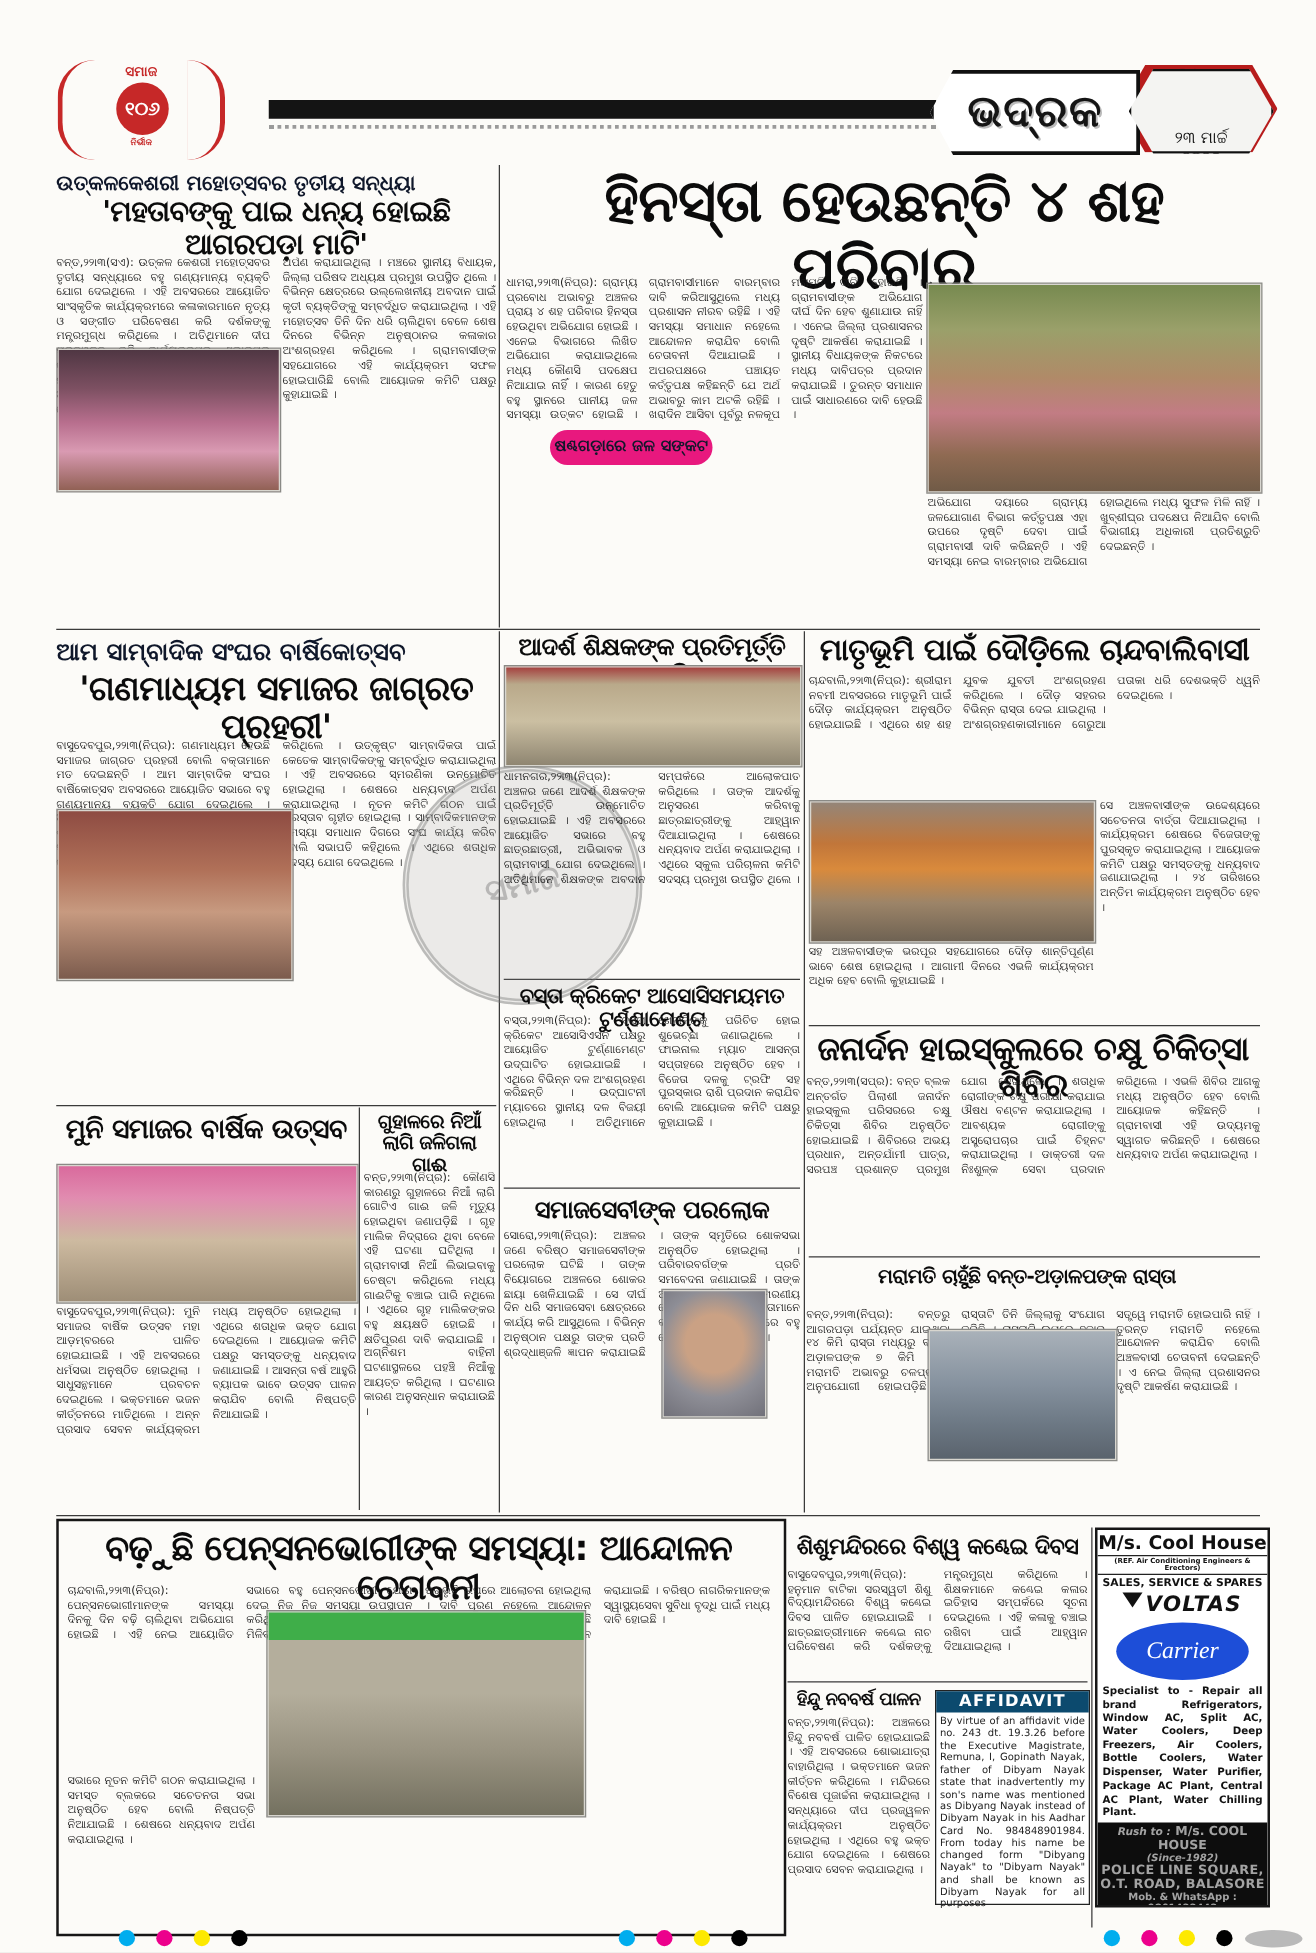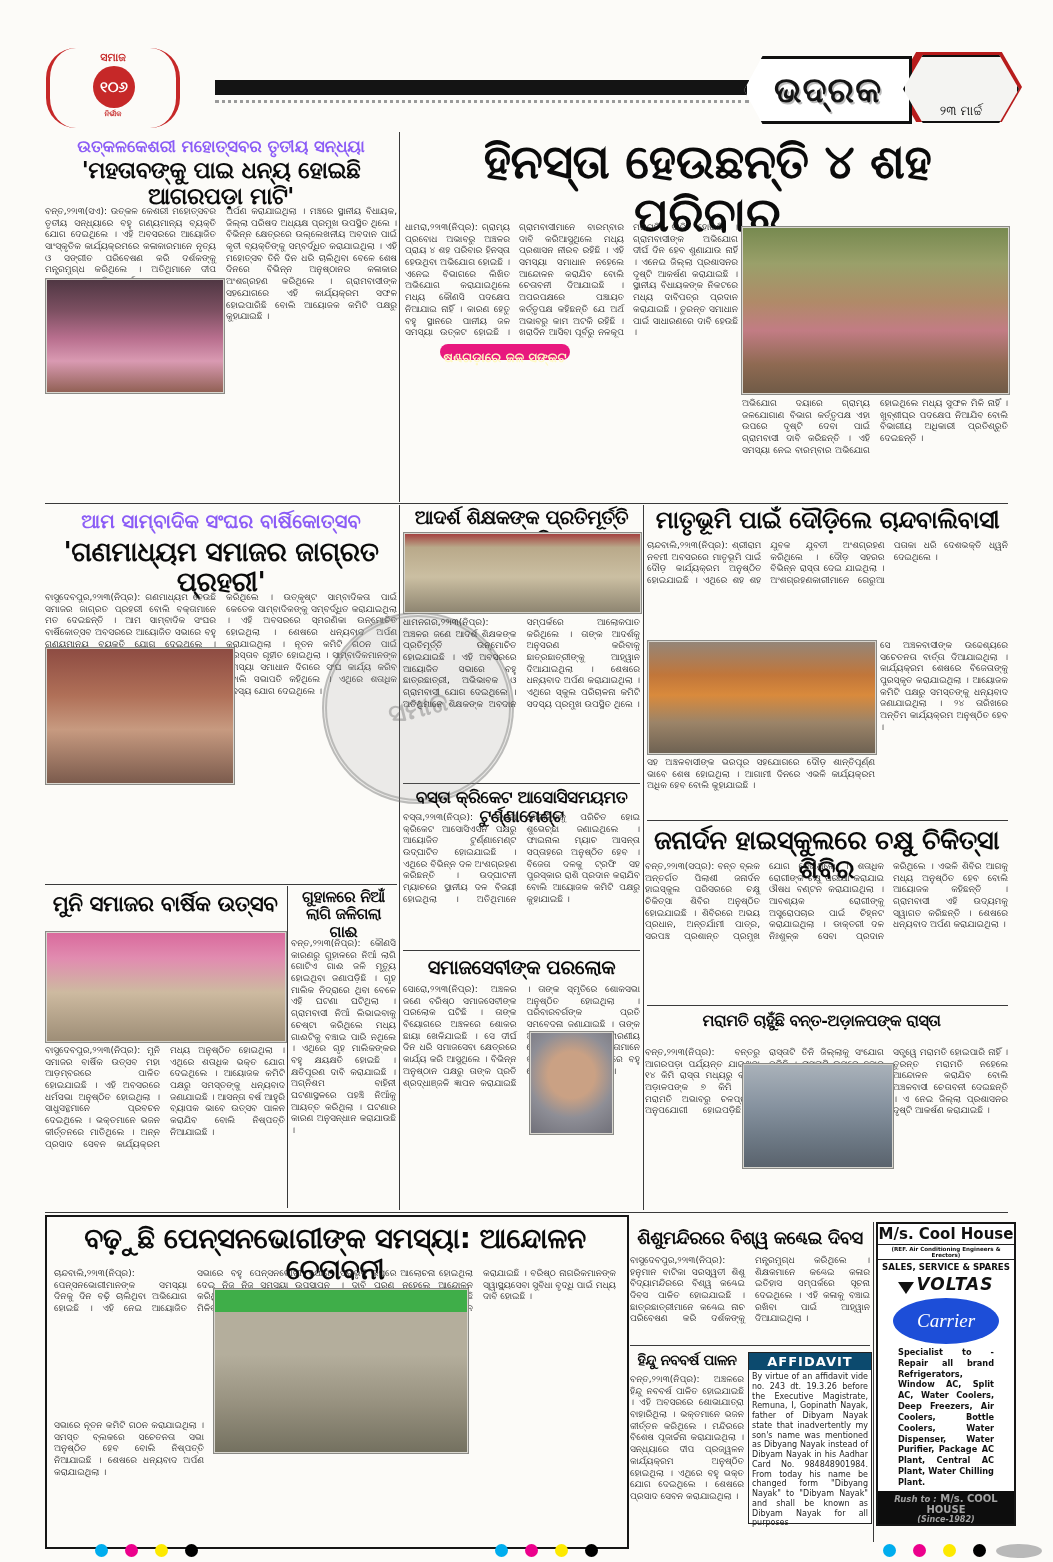--- a/index.html
+++ b/index.html
@@ -1,20 +1,20 @@
 <!DOCTYPE html>
 <html><head>
 <meta charset="utf-8">
 <style>
   html,body{margin:0;padding:0;background:#e8e8e4;}
   .page{position:relative;width:1053px;height:1562px;margin:0 auto;background:#fcfbf8;
         font-family:"DejaVu Sans","Liberation Sans",sans-serif;color:#111;overflow:hidden;}
   .abs{position:absolute;}
   .hl{font-weight:bold;text-align:center;line-height:1.12;color:#0b0b0b;letter-spacing:-0.5px;}
-  .kicker{font-weight:bold;text-align:center;color:#8b5cf6;}
+  .kicker{font-weight:bold;color:#0f172a;}
   .body{font-size:9px;line-height:1.3;text-align:justify;color:#1c1c1c;overflow:hidden;
         word-break:break-word;}
   .c2{column-count:2;column-gap:10px;}
   .c3{column-count:3;column-gap:9px;}
   .c4{column-count:4;column-gap:10px;}
   .photo{position:absolute;border:1px solid #8a8a86;box-shadow:0 0 0 1px #d8d6cf inset;}
   .vrule{position:absolute;width:1px;background:#3a3a3a;}
   .hrule{position:absolute;height:1px;background:#3a3a3a;}
   
   .blackbar{position:absolute;left:215px;top:80px;width:534px;height:15px;background:#141414;}
@@ -36,50 +36,50 @@
                   text-shadow:1.5px 1.5px 0 #bbb;}
   .hex-red{position:absolute;left:896px;top:52px;width:126px;height:70px;background:#b71c1c;
            clip-path:polygon(16% 0,84% 0,100% 50%,84% 100%,16% 100%,0 50%);}
   .hex-badge{position:absolute;left:903px;top:55px;width:112px;height:64px;background:#f4f4f2;
              border:2px solid #101010;clip-path:polygon(17% 0,83% 0,100% 50%,83% 100%,17% 100%,0 50%);
              display:flex;flex-direction:column;align-items:center;justify-content:center;line-height:1.25;}
   .hex-badge .l1{font-size:11px;font-weight:bold;}
   .hex-badge .l2{font-size:13px;font-weight:normal;margin-top:47px;}
   .hex-badge .l3{font-size:13px;font-weight:bold;}
   
-  .pink-badge{position:absolute;left:440px;top:344px;width:130px;height:16px;background:#e8187e;
-              border-radius:14px;color:#fef9c3;font-weight:bold;font-size:13px;text-align:center;
+  .pink-badge{position:absolute;left:440px;top:344px;width:130px;height:28px;background:#e8187e;
+              border-radius:14px;color:#0f172a;font-weight:bold;font-size:13px;text-align:center;
               line-height:28px;}
   
   .stamp{position:absolute;left:322px;top:612px;width:182px;height:182px;border-radius:50%;
          border:5px double rgba(110,110,110,.38);background:rgba(150,150,150,.16);
          display:flex;align-items:center;justify-content:center;pointer-events:none;}
   .stamp span{transform:rotate(-14deg);font-size:26px;font-weight:bold;color:rgba(90,90,90,.35);}
   
   .pen-box{position:absolute;left:45px;top:1215px;width:580px;height:330px;border:2px solid #161616;}
   
   .affi{position:absolute;left:748px;top:1352px;width:122px;height:170px;border:1px solid #222;background:#fff;}
   .affi .bar{background:#0c4a6e;color:#fff;font-weight:bold;text-align:center;font-size:13px;
              letter-spacing:1px;padding:1px 0;}
   .affi .atxt{font-size:8px;line-height:1.22;text-align:justify;padding:2px 3px;color:#222;}
   
   .ad{position:absolute;left:876px;top:1222px;width:136px;height:300px;border:2px solid #161616;
       background:#fff;text-align:center;overflow:hidden;}
   .ad .nm{font-size:15px;font-weight:bold;border-bottom:1px solid #222;padding:1px 0;}
   .ad .sub{font-size:5.6px;font-weight:bold;border-bottom:1px solid #222;padding:1px 0;}
   .ad .sales{font-size:8.6px;font-weight:bold;padding:2px 0 1px;}
-  .voltas{display:flex;align-items:flex-end;justify-content:center;gap:2px;padding:1px 0 2px;}
+  .voltas{display:flex;align-items:flex-start;justify-content:center;gap:2px;padding:1px 0 2px;}
   .vmark{width:0;height:0;border-left:8px solid transparent;border-right:8px solid transparent;
          border-top:12px solid #111;}
   .voltas .vtxt{font-size:17px;font-weight:900;font-style:italic;letter-spacing:1px;}
   .carrier{margin:2px auto 3px;width:106px;height:46px;background:#1d4ed8;border-radius:50%;
            display:flex;align-items:center;justify-content:center;}
   .carrier span{color:#fff;font-family:"Liberation Serif","DejaVu Serif",serif;font-style:italic;
                 font-size:19px;}
-  .ad .btxt{font-size:8.2px;font-weight:bold;text-align:justify;padding:0 20px;line-height:1.32;color:#111;}
+  .ad .btxt{font-size:8.2px;font-weight:bold;text-align:justify;padding:0 4px;line-height:1.32;color:#111;}
   .ad .blk{background:#0d0d0d;color:#a3a3a3;margin-top:3px;padding:2px 2px 4px;}
   .ad .rush{font-size:10px;font-weight:bold;}
   .ad .rush i{font-size:8.5px;}
   .ad .since{font-size:8px;font-style:italic;font-weight:bold;}
   .ad .addr{font-size:10.2px;font-weight:bold;letter-spacing:.3px;}
   .ad .mob{font-size:8px;font-weight:bold;}
   
   .dot{position:absolute;top:1544px;width:13px;height:13px;border-radius:50%;}
   .greyoval{position:absolute;top:1544px;left:996px;width:46px;height:14px;border-radius:50%;background:#b9b9b9;}
   

